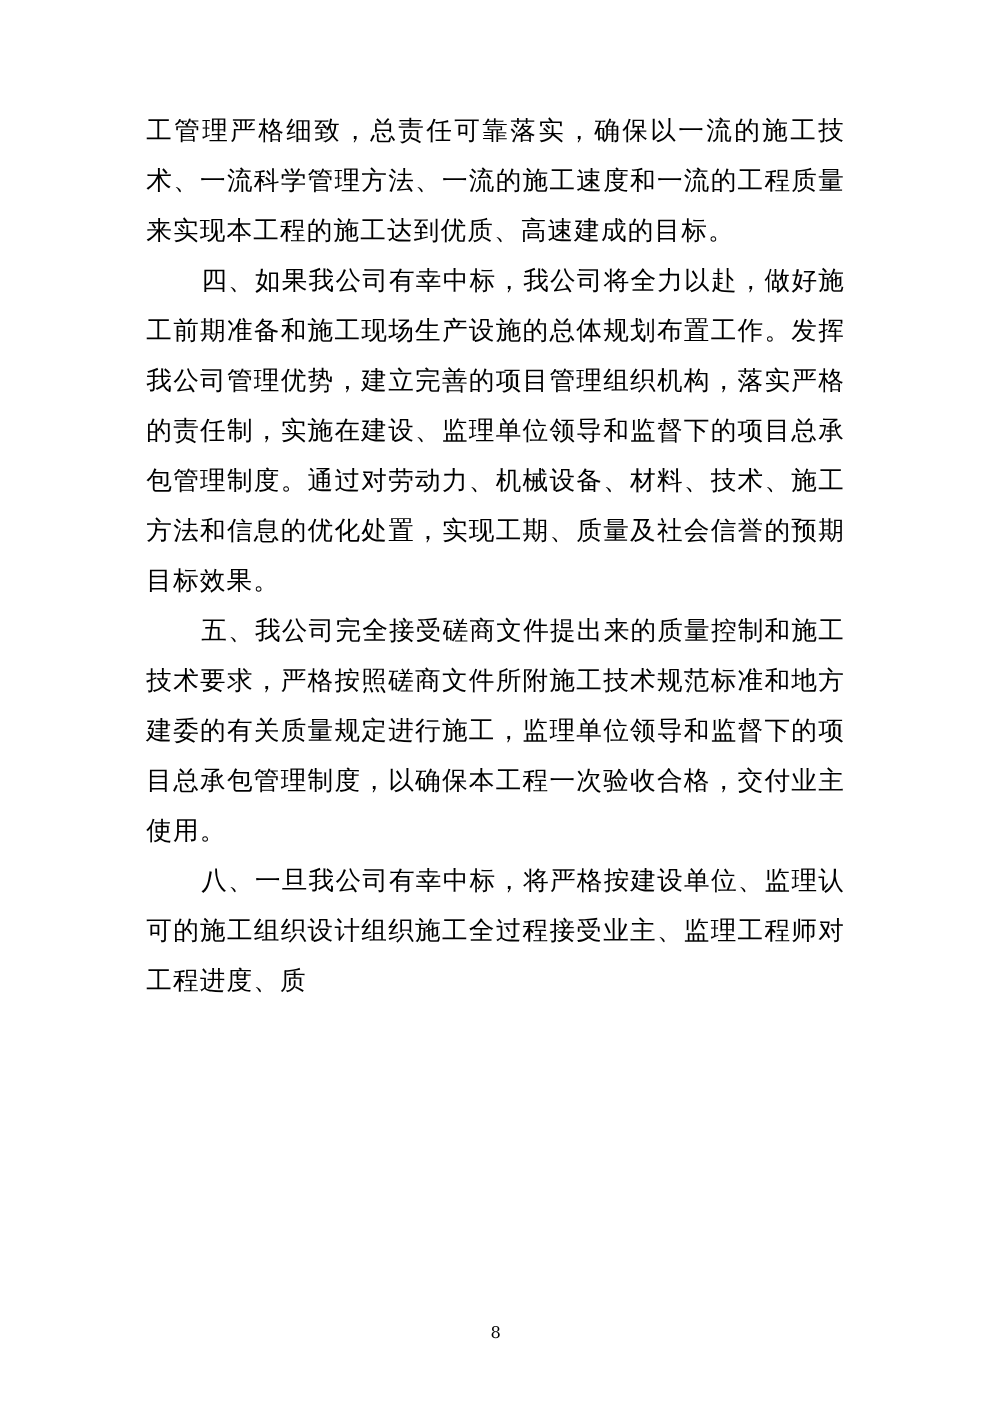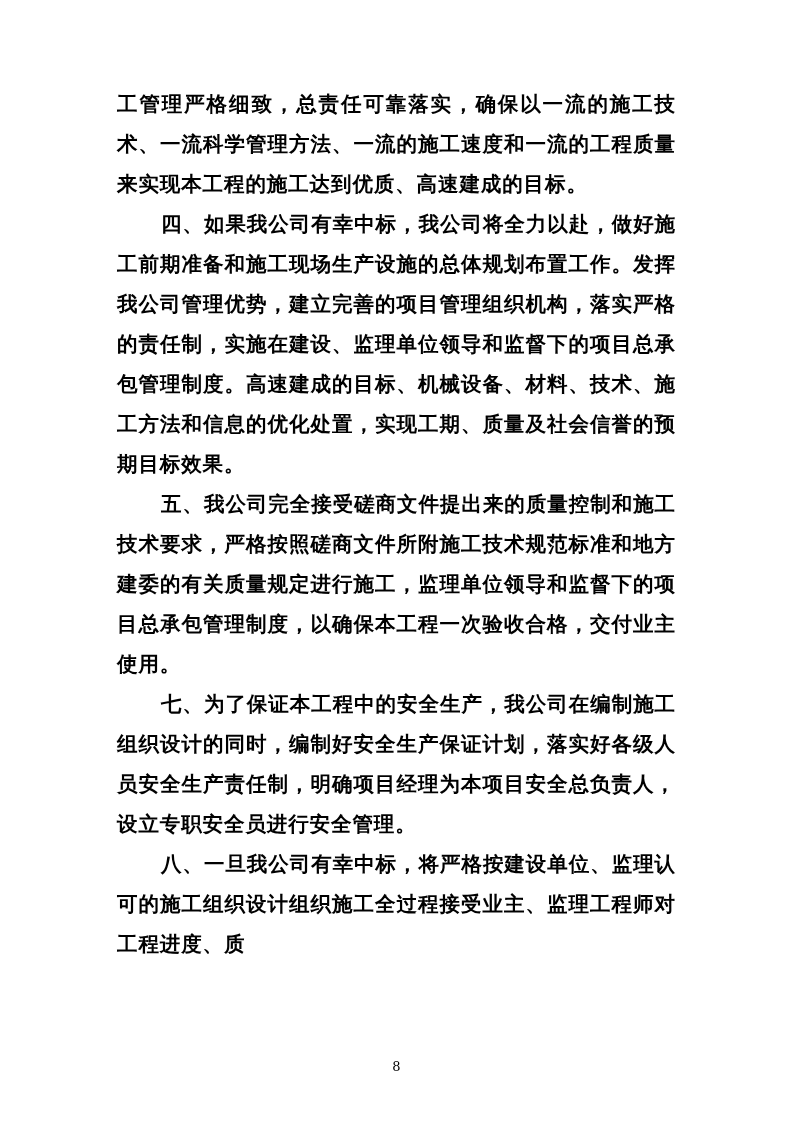--- a/index.html
+++ b/index.html
@@ -31,21 +31,21 @@
     padding: 0;
     font-family: "DejaVu Serif", "Liberation Serif", serif;
     font-size: 20.5px;
     line-height: 40px;
     color: #000000;
     text-align: justify;
     text-justify: inter-ideograph;
     text-align-last: left;
     letter-spacing: 0.9px;
     word-break: break-all;
-    font-weight: 700;
+    font-weight: 400;
     -webkit-font-smoothing: antialiased;
   }
 
   .para.indent {
     text-indent: 44px;
   }
 
   .page-number {
     position: absolute;
     left: 0;
@@ -59,26 +59,25 @@
 </style>
 </head>
 <body>
 
 <div class="page">
 
   <div class="doc-body">
 
     <p class="para">工管理严格细致，总责任可靠落实，确保以一流的施工技术、一流科学管理方法、一流的施工速度和一流的工程质量来实现本工程的施工达到优质、高速建成的目标。</p>
 
-    <p class="para indent">四、如果我公司有幸中标，我公司将全力以赴，做好施工前期准备和施工现场生产设施的总体规划布置工作。发挥我公司管理优势，建立完善的项目管理组织机构，落实严格的责任制，实施在建设、监理单位领导和监督下的项目总承包管理制度。高速建成的目标、机械设备、材料、技术、施工方法和信息的优化处置，实现工期、质量及社会信誉的预期目标效果。</p>
+    <p class="para indent">四、如果我公司有幸中标，我公司将全力以赴，做好施工前期准备和施工现场生产设施的总体规划布置工作。发挥我公司管理优势，建立完善的项目管理组织机构，落实严格的责任制，实施在建设、监理单位领导和监督下的项目总承包管理制度。通过对劳动力、机械设备、材料、技术、施工方法和信息的优化处置，实现工期、质量及社会信誉的预期目标效果。</p>
 
     <p class="para indent">五、我公司完全接受磋商文件提出来的质量控制和施工技术要求，严格按照磋商文件所附施工技术规范标准和地方建委的有关质量规定进行施工，监理单位领导和监督下的项目总承包管理制度，以确保本工程一次验收合格，交付业主使用。</p>
 
 
-    <p class="para indent">七、为了保证本工程中的安全生产，我公司在编制施工组织设计的同时，编制好安全生产保证计划，落实好各级人员安全生产责任制，明确项目经理为本项目安全总负责人，设立专职安全员进行安全管理。</p>
 
     <p class="para indent">八、一旦我公司有幸中标，将严格按建设单位、监理认可的施工组织设计组织施工全过程接受业主、监理工程师对工程进度、质</p>
 
   </div>
 
   <div class="page-number">8</div>
 
 </div>
 
 </body></html>

